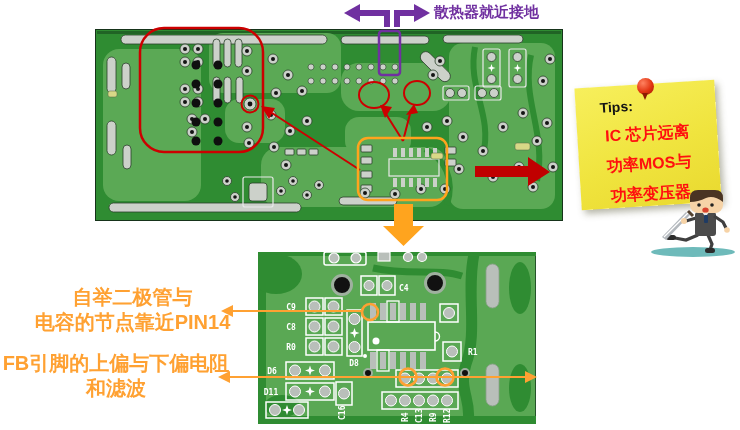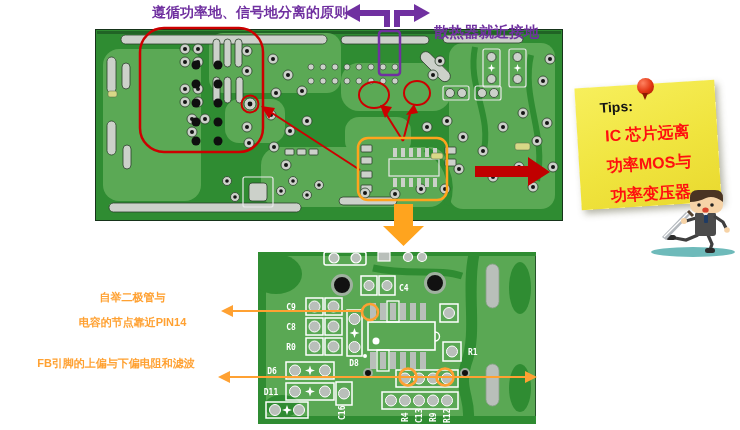--- a/index.html
+++ b/index.html
@@ -1,20 +1,20 @@
 <!DOCTYPE html>
 <html><head>
 <meta charset="utf-8">
 <style>
   html,body{margin:0;padding:0;background:#fff;}
   .stage{position:relative;width:740px;height:430px;background:#ffffff;overflow:hidden;
          font-family:"Liberation Sans","DejaVu Sans",sans-serif;}
   .abs{position:absolute;}
   .ann-purple{position:absolute;color:#7030A0;font-weight:bold;white-space:nowrap;}
-  .ann-orange{position:absolute;color:#FFA132;font-weight:bold;font-size:11px;line-height:25px;text-align:center;}
+  .ann-orange{position:absolute;color:#FFA132;font-weight:bold;font-size:20px;line-height:25px;text-align:center;}
   .sticky{position:absolute;left:578px;top:84px;width:140px;height:122px;
           background:linear-gradient(160deg,#f7ef5c 0%,#f0e43e 55%,#e9d92f 100%);
           transform:rotate(-3.5deg);box-shadow:3px 4px 7px rgba(90,90,60,.45);}
   .sticky-title{margin:13px 0 0 24px;font-weight:bold;font-size:14px;color:#141414;}
   .sticky-line{margin-top:12px;line-height:18px;text-align:center;color:#ff0f0f;font-weight:bold;font-size:16px;}
   .pin{position:absolute;left:637px;top:78px;width:17px;height:17px;border-radius:50%;z-index:6;
        background:radial-gradient(circle at 35% 30%,#ff8260,#e23311 55%,#a01b03 95%);}
   .pin::after{content:'';position:absolute;left:5px;top:15px;width:0;height:0;
        border:3px solid transparent;border-top:7px solid #8c1a02;}
   svg{display:block;}
@@ -424,22 +424,21 @@
     <polygon points="221,311 233,305 233,317" fill="#FFA132"></polygon>
     <polygon points="218,377 230,371 230,383" fill="#FFA132"></polygon>
     <polygon points="537,377 525,371 525,383" fill="#FFA132"></polygon>
     <g fill="none" stroke="#FFA132" stroke-width="2.6">
       <circle cx="370" cy="312" r="8"></circle>
       <circle cx="408" cy="377" r="8.5"></circle>
       <circle cx="445" cy="377" r="8.5"></circle>
     </g>
   </svg>
 
-  <div class="ann-purple" style="left:152px;top:4px;font-size:14px;">遵循功率地、信号地分离的原则</div>
-  <div class="ann-purple" style="left:434px;top:3px;font-size:15px;margin-top:20px;">散热器就近接地</div>
+  <div class="ann-purple" style="left:434px;top:3px;font-size:15px;">散热器就近接地</div>
 
   <div class="ann-orange" style="left:30px;top:285px;width:205px;">
     <div>自举二极管与</div>
     <div>电容的节点靠近PIN14</div>
   </div>
   <div class="ann-orange" style="left:0px;top:351px;width:232px;text-align:center;">
     <div>FB引脚的上偏与下偏电阻和滤波</div>
   </div>
   <div class="ann-orange" style="left:538px;top:358px;width:185px;">
   </div>

